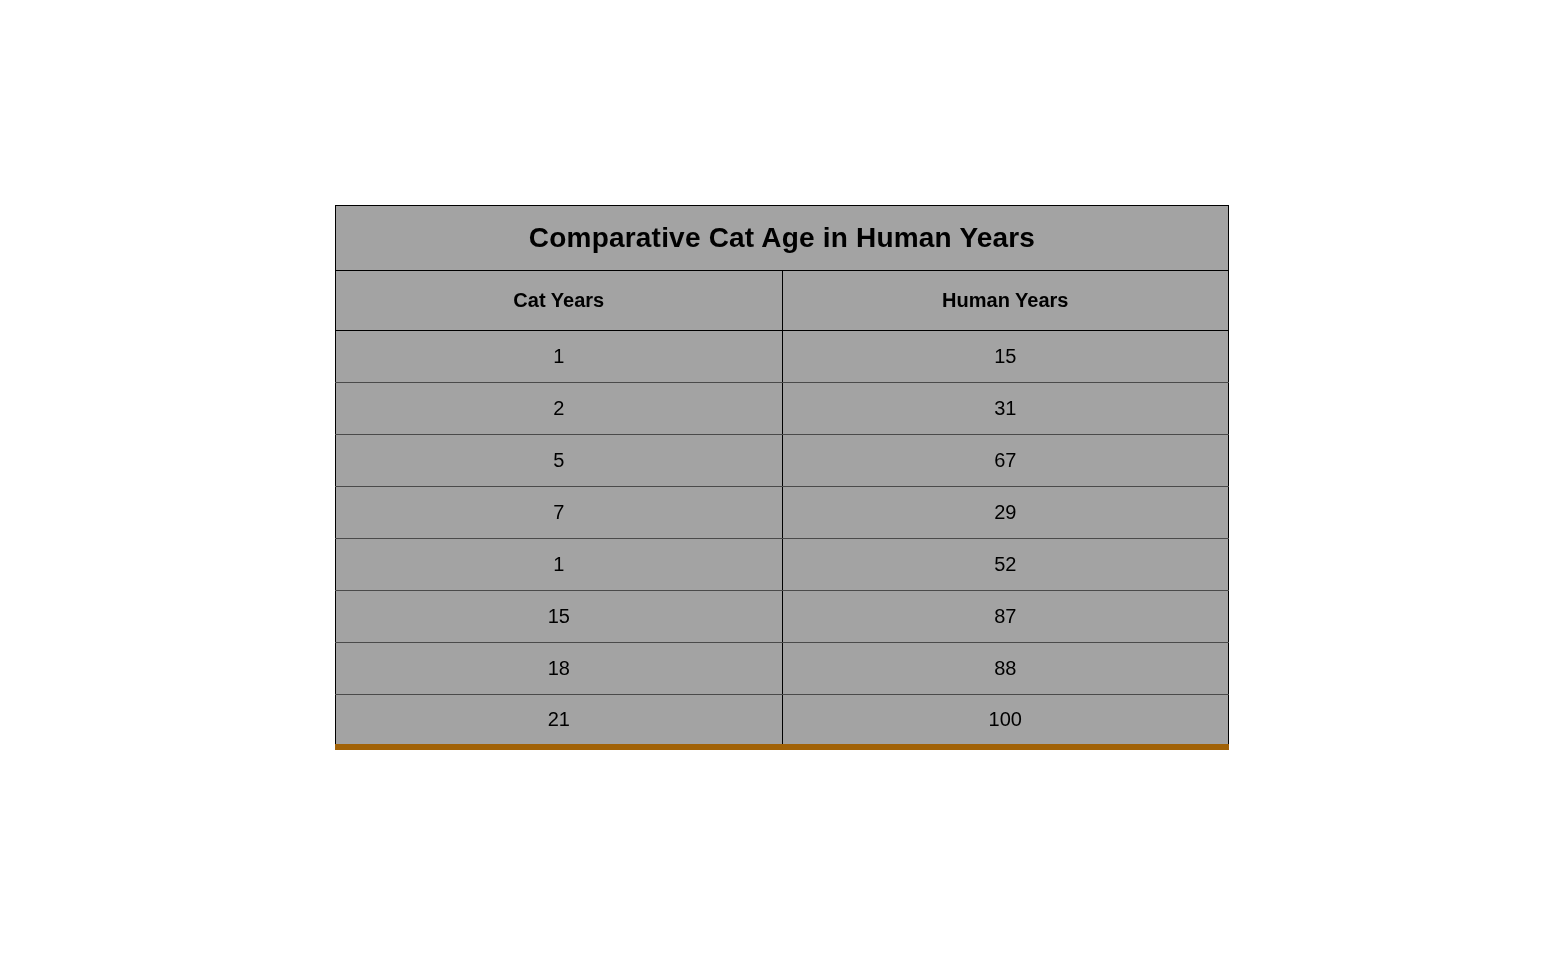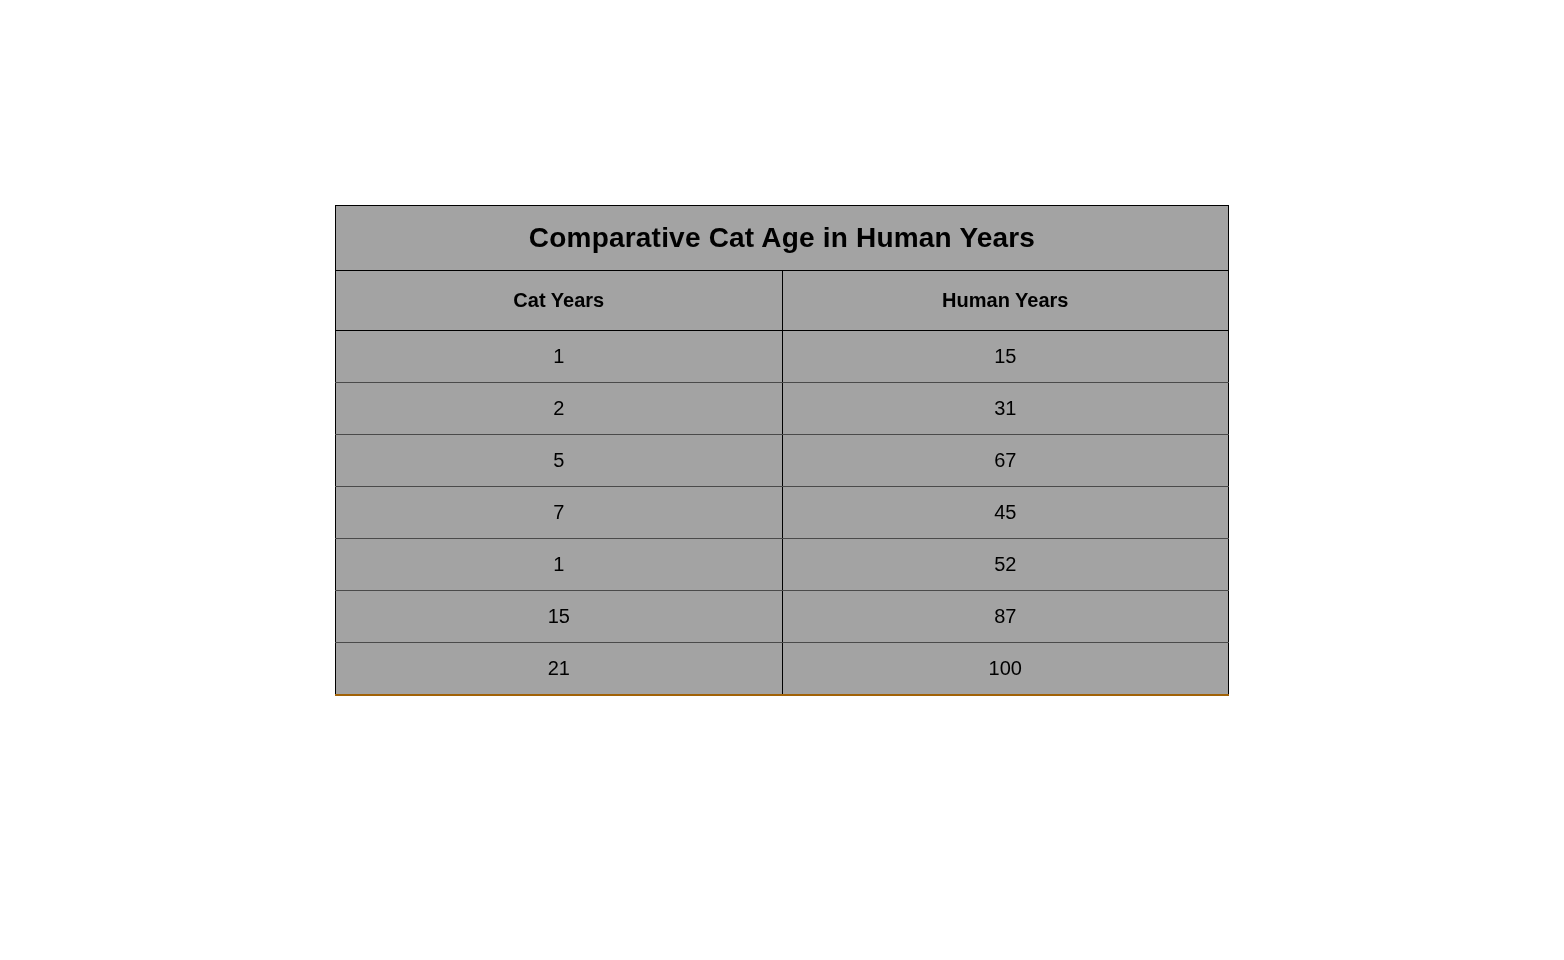--- a/index.html
+++ b/index.html
@@ -27,21 +27,21 @@
   table.cat-age-table th, 
   table.cat-age-table td {
     border: 1px solid #000000;
   }
   
   table.cat-age-table tbody td {
     border-top: 1px solid #4a4a4a;
     border-bottom: 1px solid #4a4a4a;
   }
   table.cat-age-table tbody tr:last-child td {
-    border-bottom: 2px solid #a16207;
+    border-bottom: 6px solid #a16207;
   }
   .title-cell {
     height: 65px;
     text-align: center;
     vertical-align: middle;
     font-size: 28px;
     font-weight: bold;
     letter-spacing: 0.2px;
   }
   th.col-header {
@@ -81,29 +81,33 @@
       <tr>
         <td class="data-cell">2</td>
         <td class="data-cell">31</td>
       </tr>
       <tr>
         <td class="data-cell">5</td>
         <td class="data-cell">67</td>
       </tr>
       <tr>
         <td class="data-cell">7</td>
-        <td class="data-cell">45</td>
+        <td class="data-cell">29</td>
       </tr>
       <tr>
         <td class="data-cell">1</td>
         <td class="data-cell">52</td>
       </tr>
       <tr>
         <td class="data-cell">15</td>
         <td class="data-cell">87</td>
       </tr>
       <tr>
+        <td class="data-cell">18</td>
+        <td class="data-cell">88</td>
+      </tr>
+      <tr>
         <td class="data-cell">21</td>
         <td class="data-cell">100</td>
       </tr>
     </tbody>
   </table>
 </div>
 
 </body></html>

